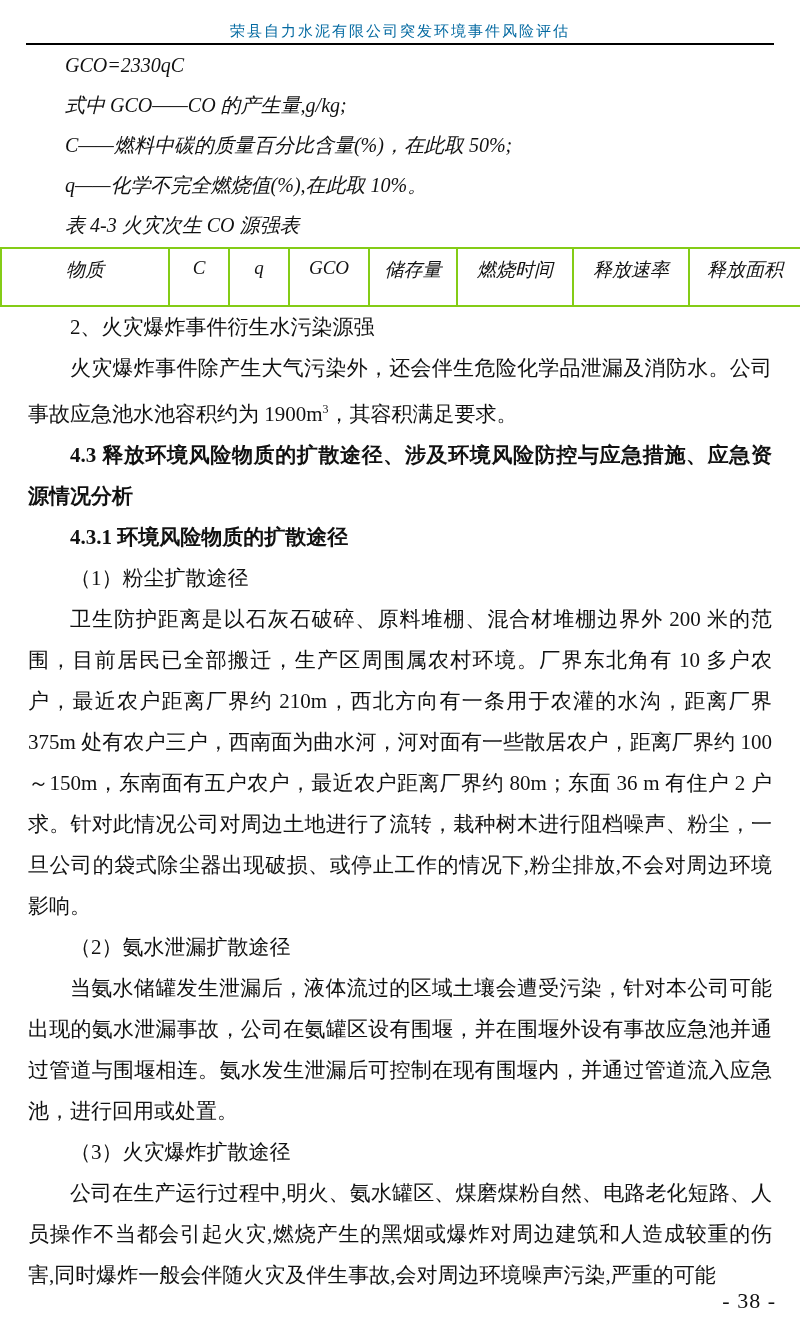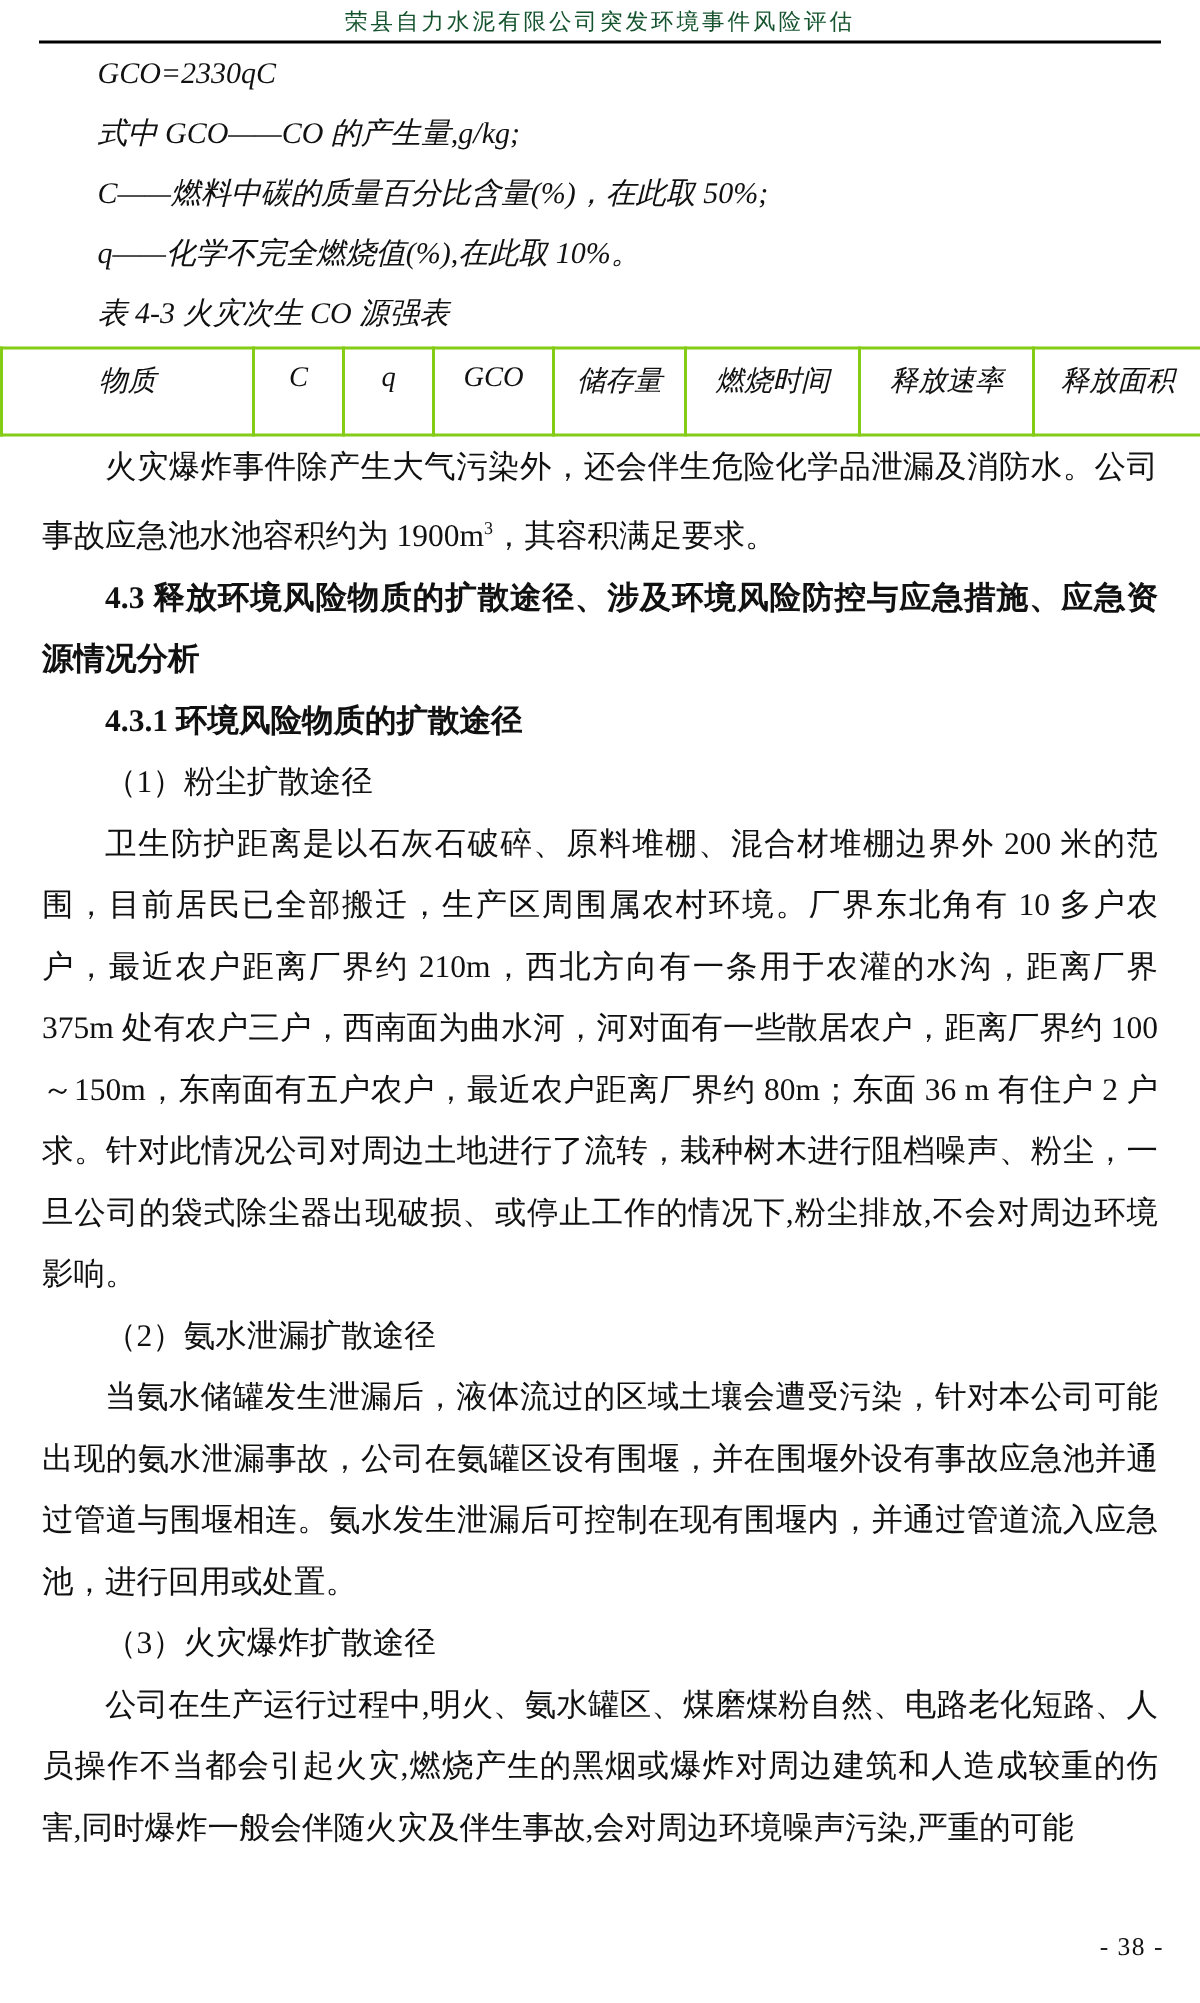--- a/index.html
+++ b/index.html
@@ -7,26 +7,26 @@
     position: relative;
     width: 800px;
     height: 1335px;
     margin: 0 auto;
     background: #ffffff;
     color: #111111;
     font-family: "Liberation Serif", "DejaVu Serif", serif;
     overflow: hidden;
   }
   .doc-header {
-    padding-top: 6px;
+    padding-top: 22px;
     text-align: center;
     font-size: 15px;
     line-height: 18px;
     letter-spacing: 2px;
-    color: #14532d;
+    color: #0369a1;
   }
   .header-rule {
     border: none;
     border-top: 2px solid #000000;
     margin: 3px 26px 0 26px;
   }
   .formula-block {
     margin: 0 28px 0 65px;
     font-size: 20px;
     line-height: 40px;
@@ -58,21 +58,21 @@
     line-height: 41px;
   }
   .indent { text-indent: 2em; }
   .bold   { font-weight: bold; }
   .just   { text-align: justify; }
   sup { font-size: 12px; }
   .page-number {
     position: absolute;
     top: 1288px;
     right: 24px;
-    font-size: 17px;
+    font-size: 22px;
     letter-spacing: 1px;
     font-family: Liberation Serif, serif;
   }
 </style>
 </head>
 <body>
 
 <div class="page">
 
   <div class="doc-header">荣县自力水泥有限公司突发环境事件风险评估</div>
@@ -105,20 +105,21 @@
       <th>GCO</th>
       <th>储存量</th>
       <th>燃烧时间</th>
       <th>释放速率</th>
       <th>释放面积</th>
     </tr>
   </tbody>
     </table>
 
   <div class="body-text">
+    <p class="indent">2、火灾爆炸事件衍生水污染源强</p>
     <p class="indent just"><span>火灾爆炸事件除产生大气污染外，还会伴生危险化学品泄漏及消防水。公司事故应急池水池容积约为 1900m</span><sup>3</sup><span>，其容积满足要求。</span></p>
     <p class="indent bold just">4.3 释放环境风险物质的扩散途径、涉及环境风险防控与应急措施、应急资源情况分析</p>
     <p class="indent bold">4.3.1 环境风险物质的扩散途径</p>
     <p class="indent">（1）粉尘扩散途径</p>
     <p class="indent just">卫生防护距离是以石灰石破碎、原料堆棚、混合材堆棚边界外 200 米的范围，目前居民已全部搬迁，生产区周围属农村环境。厂界东北角有 10 多户农户，最近农户距离厂界约 210m，西北方向有一条用于农灌的水沟，距离厂界 375m 处有农户三户，西南面为曲水河，河对面有一些散居农户，距离厂界约 100～150m，东南面有五户农户，最近农户距离厂界约 80m；东面 36 m 有住户 2 户求。针对此情况公司对周边土地进行了流转，栽种树木进行阻档噪声、粉尘，一旦公司的袋式除尘器出现破损、或停止工作的情况下,粉尘排放,不会对周边环境影响。</p>
     <p class="indent">（2）氨水泄漏扩散途径</p>
     <p class="indent just">当氨水储罐发生泄漏后，液体流过的区域土壤会遭受污染，针对本公司可能出现的氨水泄漏事故，公司在氨罐区设有围堰，并在围堰外设有事故应急池并通过管道与围堰相连。氨水发生泄漏后可控制在现有围堰内，并通过管道流入应急池，进行回用或处置。</p>
     <p class="indent">（3）火灾爆炸扩散途径</p>
     <p class="indent just">公司在生产运行过程中,明火、氨水罐区、煤磨煤粉自然、电路老化短路、人员操作不当都会引起火灾,燃烧产生的黑烟或爆炸对周边建筑和人造成较重的伤害,同时爆炸一般会伴随火灾及伴生事故,会对周边环境噪声污染,严重的可能</p>
   </div>

